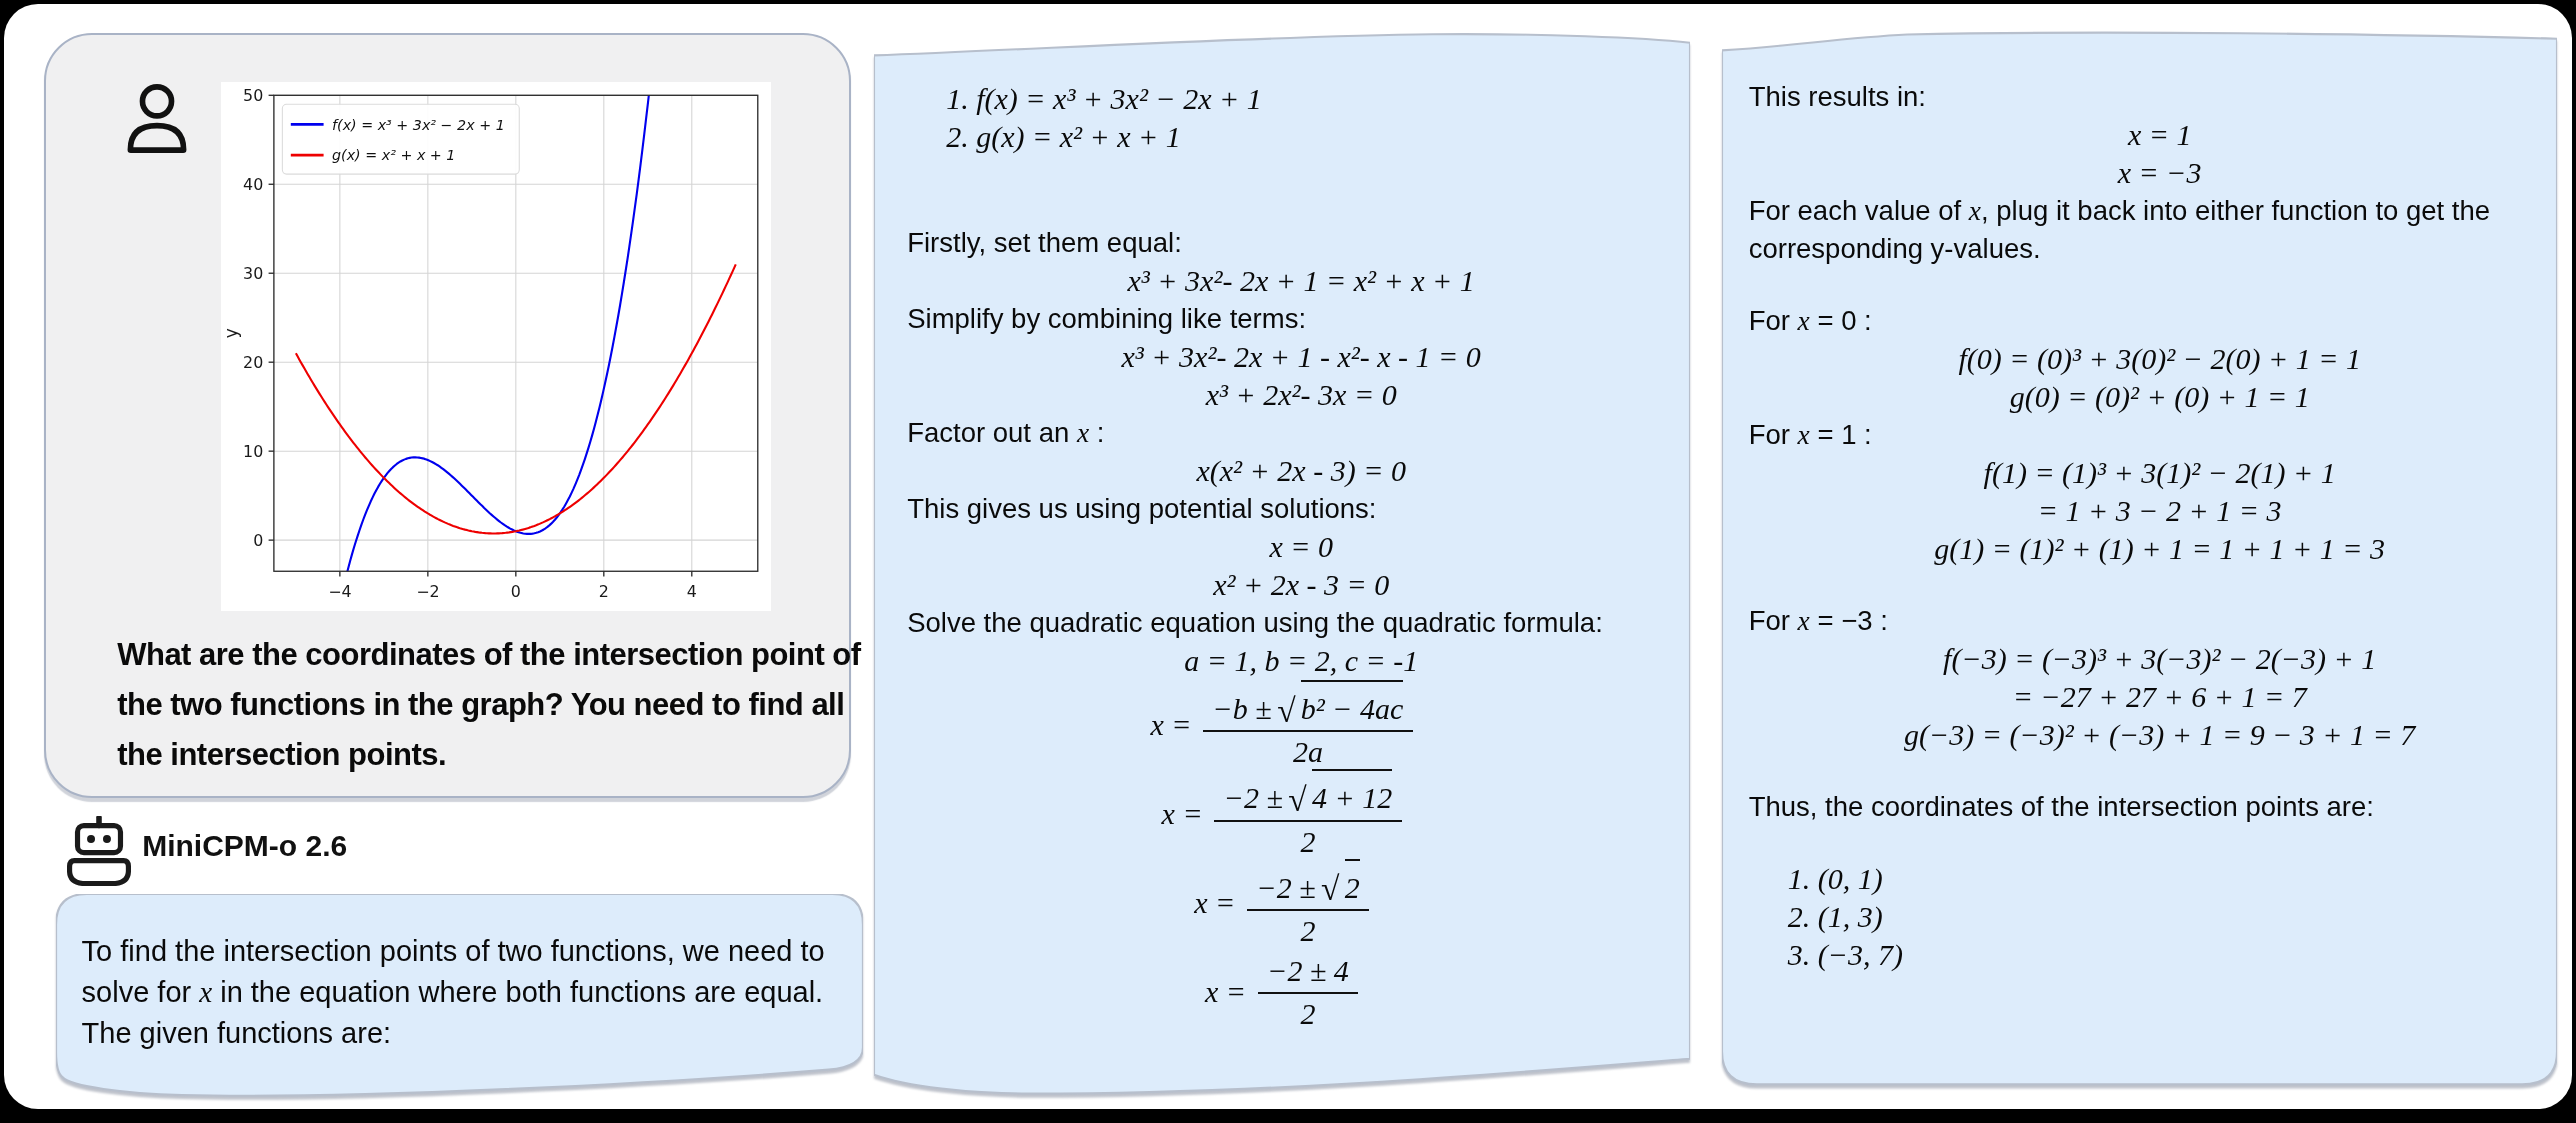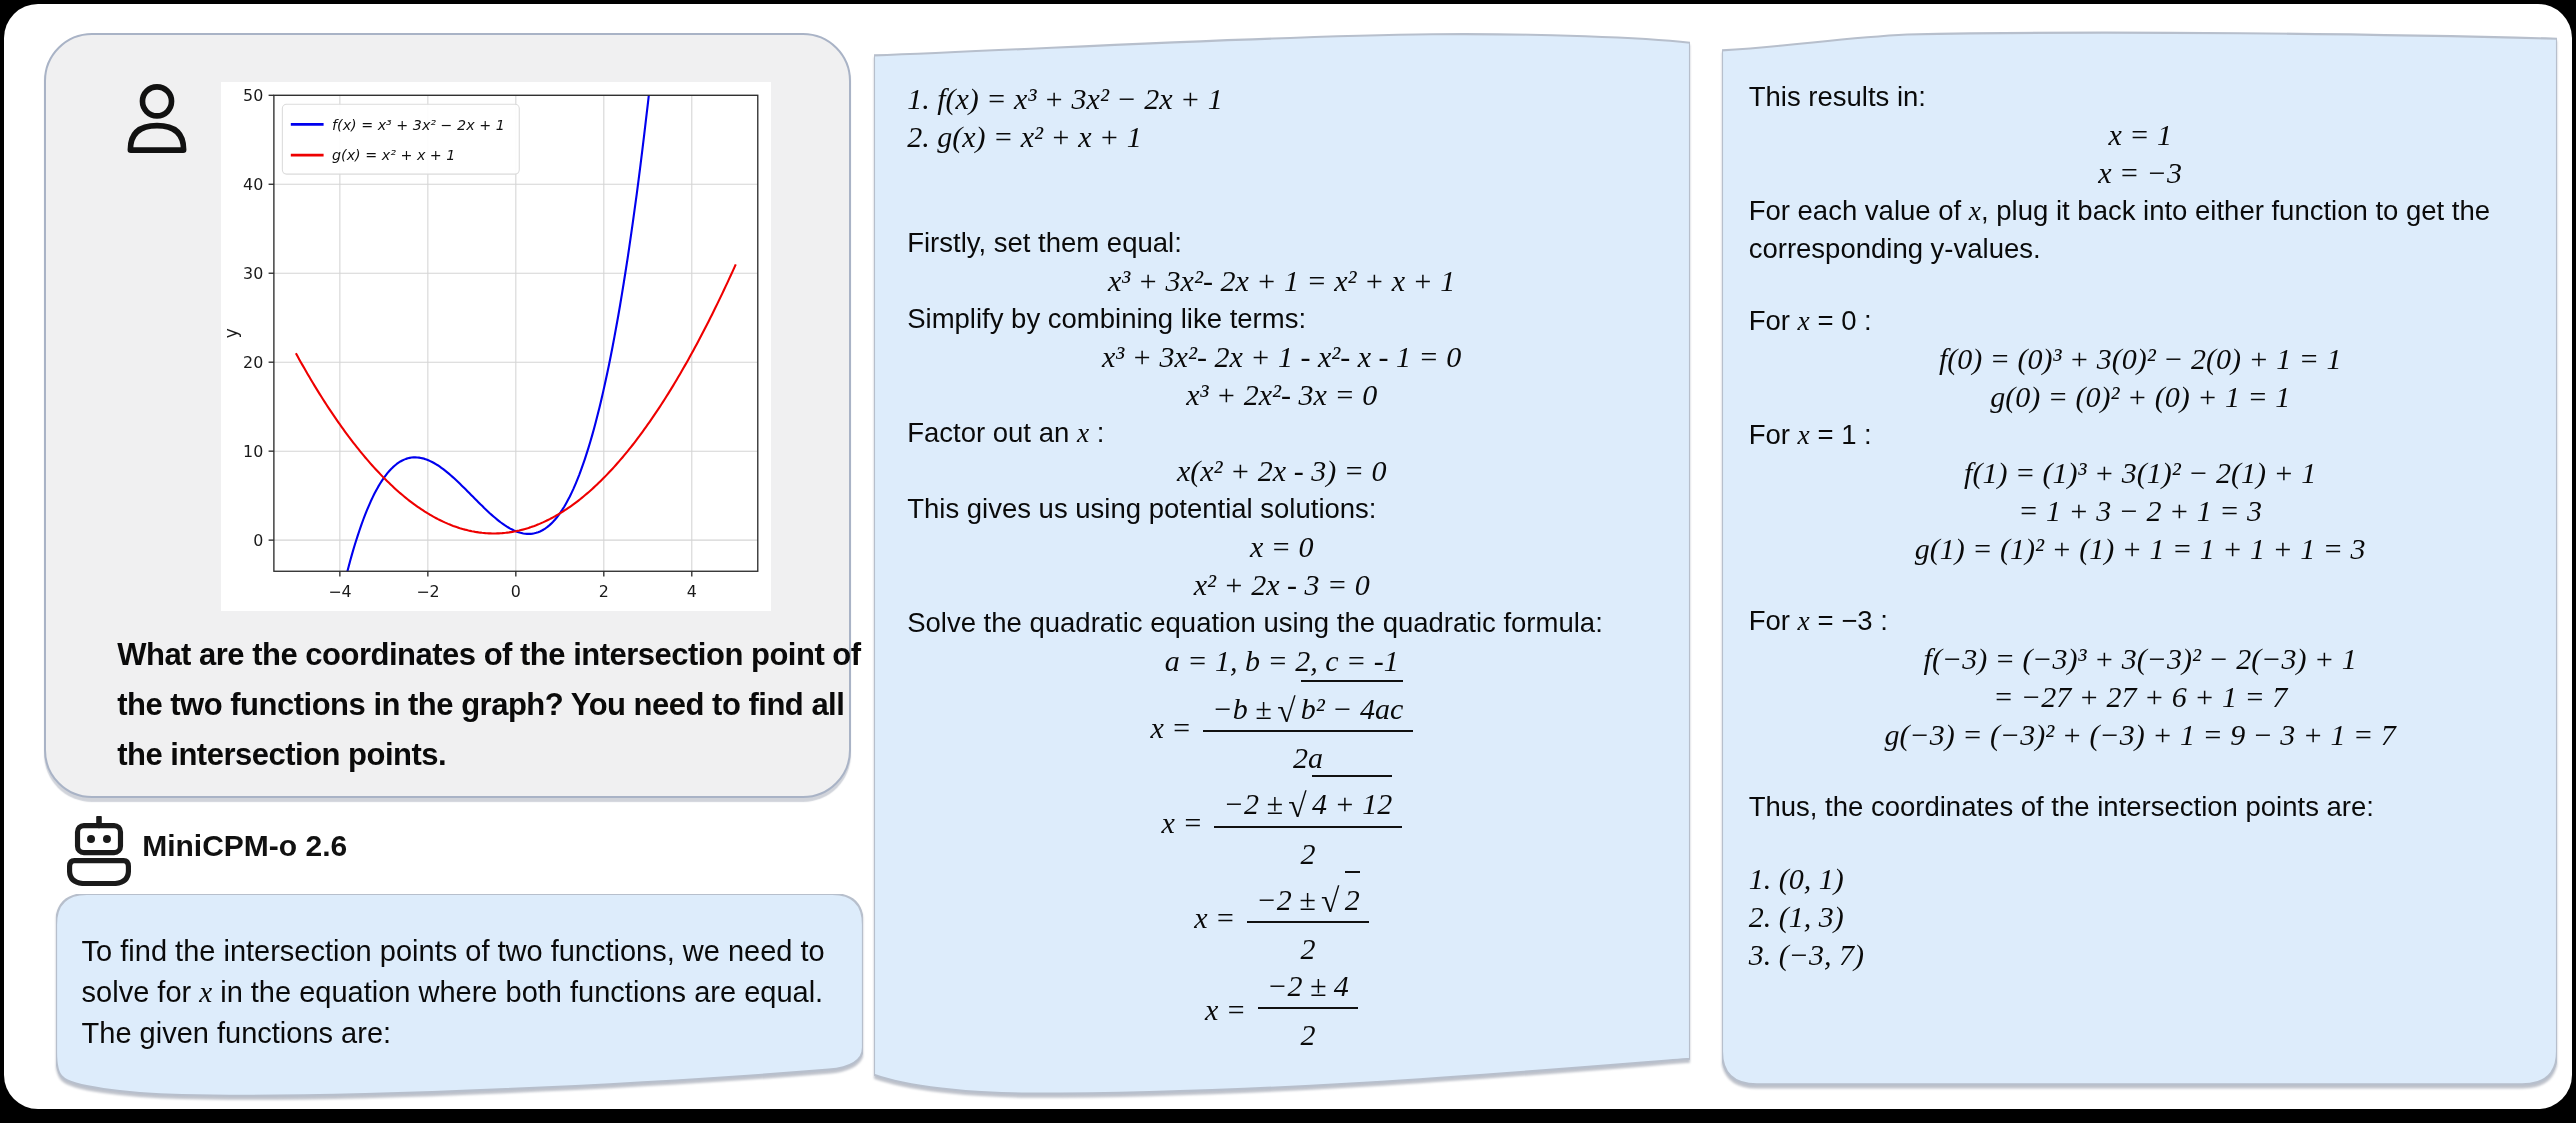--- a/index.html
+++ b/index.html
@@ -25,33 +25,33 @@
   
   .panel-svg{position:absolute;left:0;top:0;}
   #panel2{position:absolute;left:870px;top:29px;width:816px;height:1063px;}
   #panel3{position:absolute;left:1718px;top:26.5px;width:835px;height:1059px;}
   .panel-content{position:absolute;}
   #panel2 .panel-content{left:33px;top:47px;width:749px;}
   #panel3 .panel-content{left:26.5px;top:47px;width:783px;}
 
   .line{min-height:38px;line-height:38px;color:#0a0a0a;}
   .line.sans{font-size:27.5px;}
-  .line.eq{font-family:"Liberation Serif",serif;font-style:italic;font-size:30px;}
+  .line.eq{font-family:"Liberation Serif",serif;font-style:italic;font-size:30px;margin-left:39px;}
   .line.center{text-align:center;}
   .line.left{text-align:left;}
   .spacer{height:34px;}
   .mv{font-family:"Liberation Serif",serif;font-style:italic;}
 
   .fracrow{display:flex;align-items:center;justify-content:center;min-height:89px;
            font-family:"Liberation Serif",serif;font-style:italic;font-size:30px;color:#0a0a0a;}
   .fracrow .lhs{margin-right:11.6px;}
   .frac{display:inline-flex;flex-direction:column;align-items:stretch;vertical-align:middle;}
   .frac .num{display:flex;justify-content:center;align-items:flex-end;gap:5.3px;
              border-bottom:2.1px solid #111;padding:0 9.5px 4.2px;}
-  .frac .den{text-align:center;padding-top:9px;}
+  .frac .den{text-align:center;padding-top:3px;}
   .rt{font-style:normal;font-size:1.12em;line-height:1;transform:translateY(1.1px);}
   .rad{border-top:2.1px solid #111;padding-top:10px;}
 
   
   #chart-svg text{font-family:"DejaVu Sans","Liberation Sans",sans-serif;}
 </style>
 </head>
 <body>
 
 <div id="frame">

